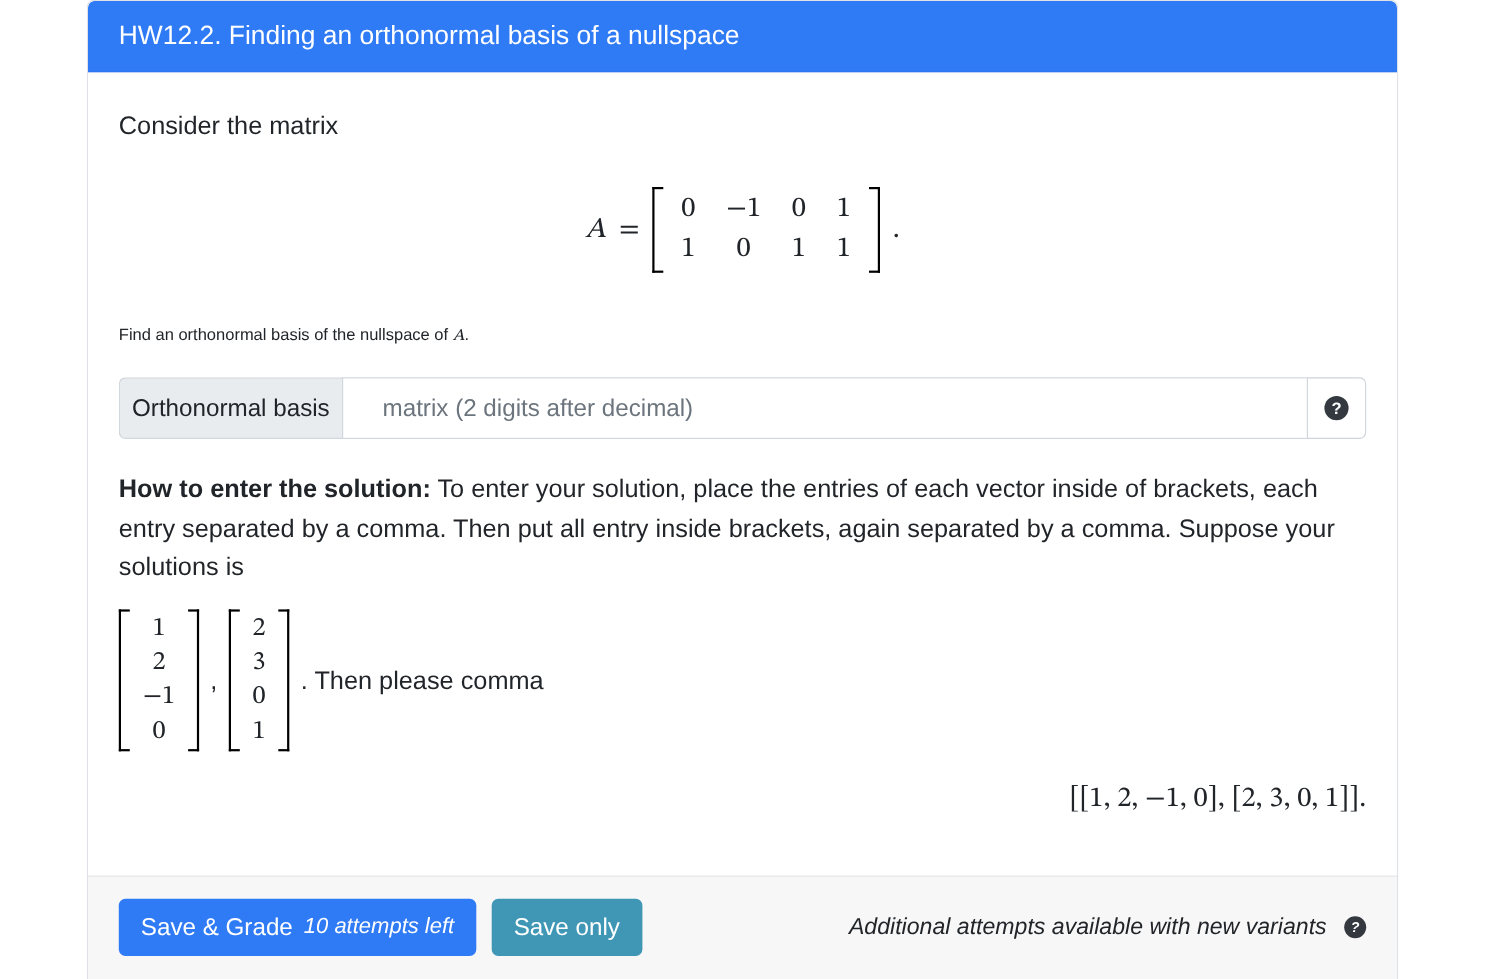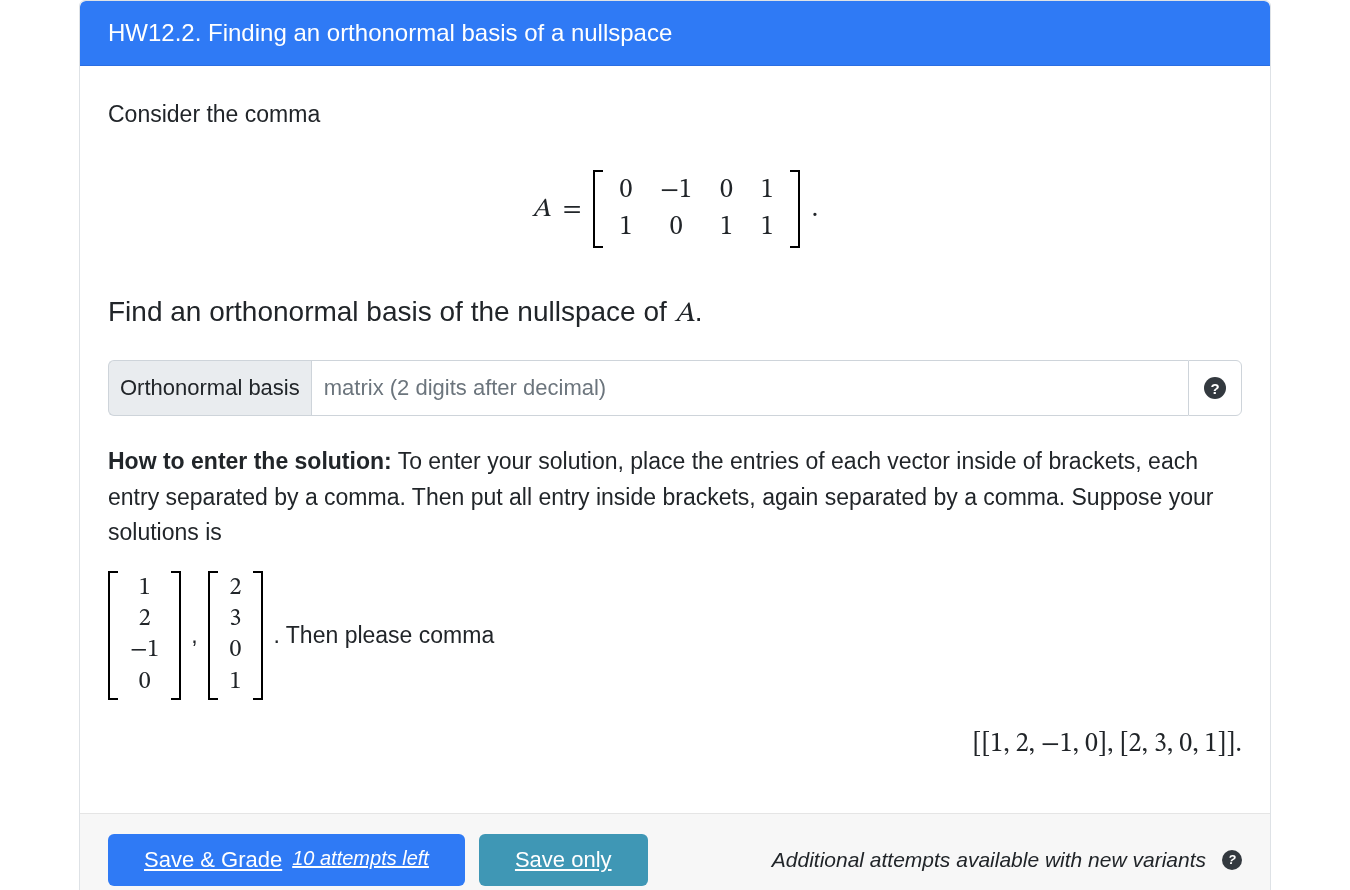--- a/index.html
+++ b/index.html
@@ -63,21 +63,21 @@
   .mat::before { left: 0; border-left: 2px solid #000; }
   .mat::after  { right: 0; border-right: 2px solid #000; }
   .mat table { border-collapse: collapse; }
   .mat td {
     padding: 2px 14px;
     text-align: center;
     font-family: "STIX Two Math", "Cambria Math", Georgia, serif;
   }
   .ital { font-style: italic; font-family: "STIX Two Math", Georgia, serif; }
   .prompt-line2 {
-    font-size: 28px;
+    font-size: 15px;
     margin: 0 0 28px 0;
   }
   .input-group {
     display: flex;
     width: 100%;
     margin-bottom: 28px;
   }
   .input-label {
     background: #e9ecef;
     border: 1px solid #ced4da;
@@ -88,21 +88,21 @@
     border-top-left-radius: 6px;
     border-bottom-left-radius: 6px;
     white-space: nowrap;
     display: flex;
     align-items: center;
   }
   .input-field {
     flex: 1;
     border: 1px solid #ced4da;
     border-right: none;
-    padding: 14px 12px;
+    padding: 14px 36px;
     font-size: 22px;
     color: #6c757d;
     outline: none;
     font-family: inherit;
   }
   .input-field::placeholder { color: #6c757d; }
   .input-help {
     border: 1px solid #ced4da;
     border-top-right-radius: 6px;
     border-bottom-right-radius: 6px;
@@ -150,29 +150,28 @@
     background: #f7f7f7;
     border-top: 1px solid #e5e5e5;
     padding: 20px 28px 26px 28px;
     display: flex;
     align-items: center;
     gap: 14px;
   }
   .btn {
     border: none;
     border-radius: 6px;
-    padding: 13px 36px;
+    padding: 13px 20px;
     font-size: 22px;
     color: #fff;
     cursor: pointer;
     font-family: inherit;
     display: inline-flex;
-    align-items: flex-start;
+    align-items: center;
     gap: 10px;
-    text-decoration: underline;
   }
   .btn-primary { background: #2f7af5; }
   .btn-secondary { background: #3f97b5; }
   .attempts-left { font-style: italic; font-size: 20px; }
   .footer-right {
     margin-left: auto;
     font-style: italic;
     font-size: 21px;
     color: #212529;
     display: flex;
@@ -185,21 +184,21 @@
 <body>
 
 <div class="card">
 
   <div class="card-header">
     <span>HW12.2. Finding an orthonormal basis of a nullspace</span>
   </div>
 
   <div class="card-body">
 
-    <p class="prompt-line">Consider the comma</p>
+    <p class="prompt-line">Consider the matrix</p>
 
     <div class="matrix-display">
       <span class="eq">
         <span class="ital">A</span>
         <span>=</span>
         <span class="mat">
           <table>
             <tbody>
                 <tr>
               <td>0</td>

